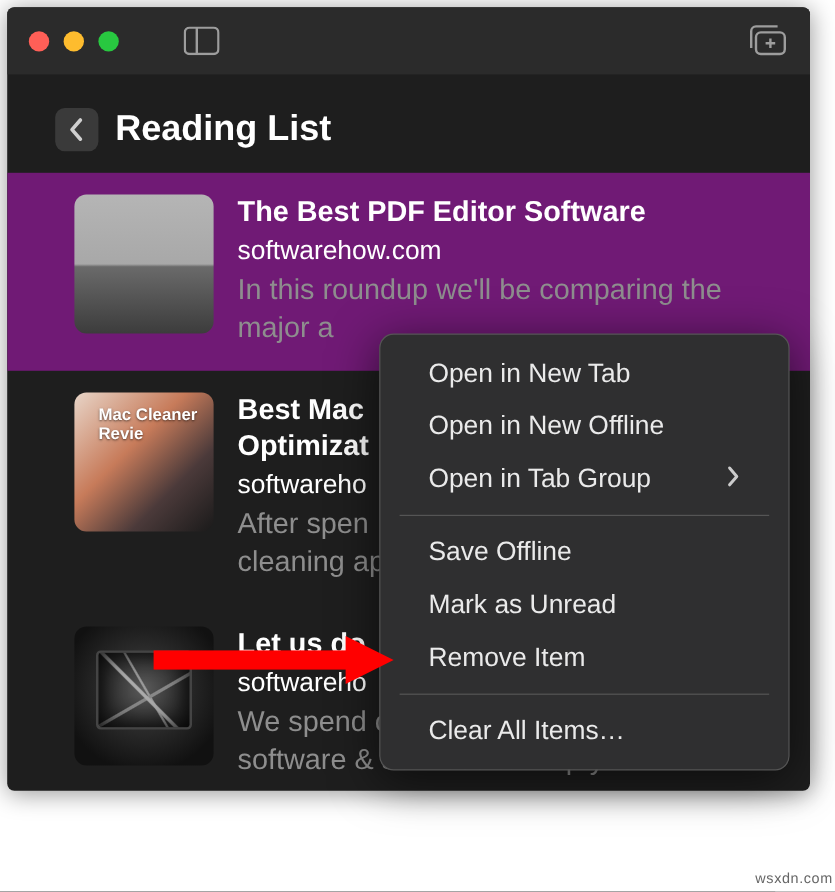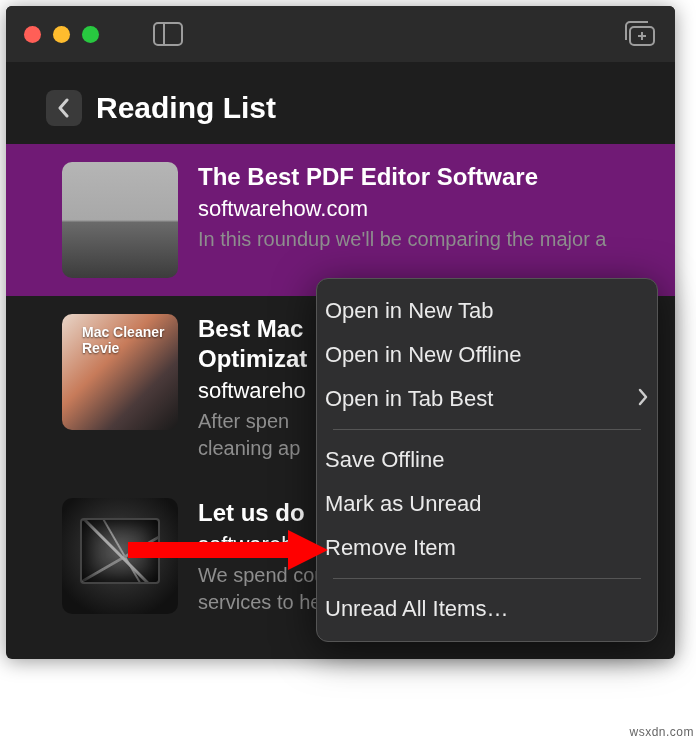--- a/index.html
+++ b/index.html
@@ -115,40 +115,40 @@
     margin-bottom: 4px;
   }
   .item-domain {
     color: #fff;
     font-size: 22px;
     font-weight: 400;
     margin-bottom: 4px;
   }
   .item-desc {
     color: #8e8e8e;
-    font-size: 20px;
+    font-size: 24px;
     font-weight: 400;
     line-height: 1.35;
   }
   .context-menu {
     position: absolute;
     left: 316px;
     top: 278px;
     width: 342px;
     background: #2f2f30;
     border: 1px solid #555;
     border-radius: 12px;
     box-shadow: 0 8px 40px rgba(0,0,0,0.6);
     padding: 10px 0;
     color: #eaeaea;
     font-size: 22px;
     z-index: 50;
   }
   .cm-item {
-    padding: 9px 8px;
+    padding: 9px 40px;
     display: flex;
     align-items: center;
     justify-content: space-between;
     cursor: default;
   }
   .cm-sep {
     height: 1px;
     background: #555;
     margin: 8px 16px;
   }
@@ -266,40 +266,40 @@
 </div>
 
 <div class="context-menu">
   <div class="cm-item">
     <span>Open in New Tab</span>
   </div>
   <div class="cm-item">
     <span>Open in New Offline</span>
   </div>
   <div class="cm-item">
-    <span>Open in Tab Best</span>
+    <span>Open in Tab Group</span>
     <span class="cm-chevron">
       <svg width="12" height="18" viewBox="0 0 12 18" fill="none" stroke="currentColor" stroke-width="2.5" stroke-linecap="round" stroke-linejoin="round">
         <polyline points="3,2 9,9 3,16"></polyline>
       </svg>
     </span>
   </div>
   <div class="cm-sep"></div>
   <div class="cm-item">
     <span>Save Offline</span>
   </div>
   <div class="cm-item">
     <span>Mark as Unread</span>
   </div>
   <div class="cm-item">
     <span>Remove Item</span>
   </div>
   <div class="cm-sep"></div>
   <div class="cm-item">
-    <span>Unread All Items…</span>
+    <span>Clear All Items…</span>
   </div>
 </div>
 
 <div class="arrow">
   <div class="arrow-shaft"></div>
   <div class="arrow-head"></div>
 </div>
 
 <div class="watermark">wsxdn.com</div>
 

